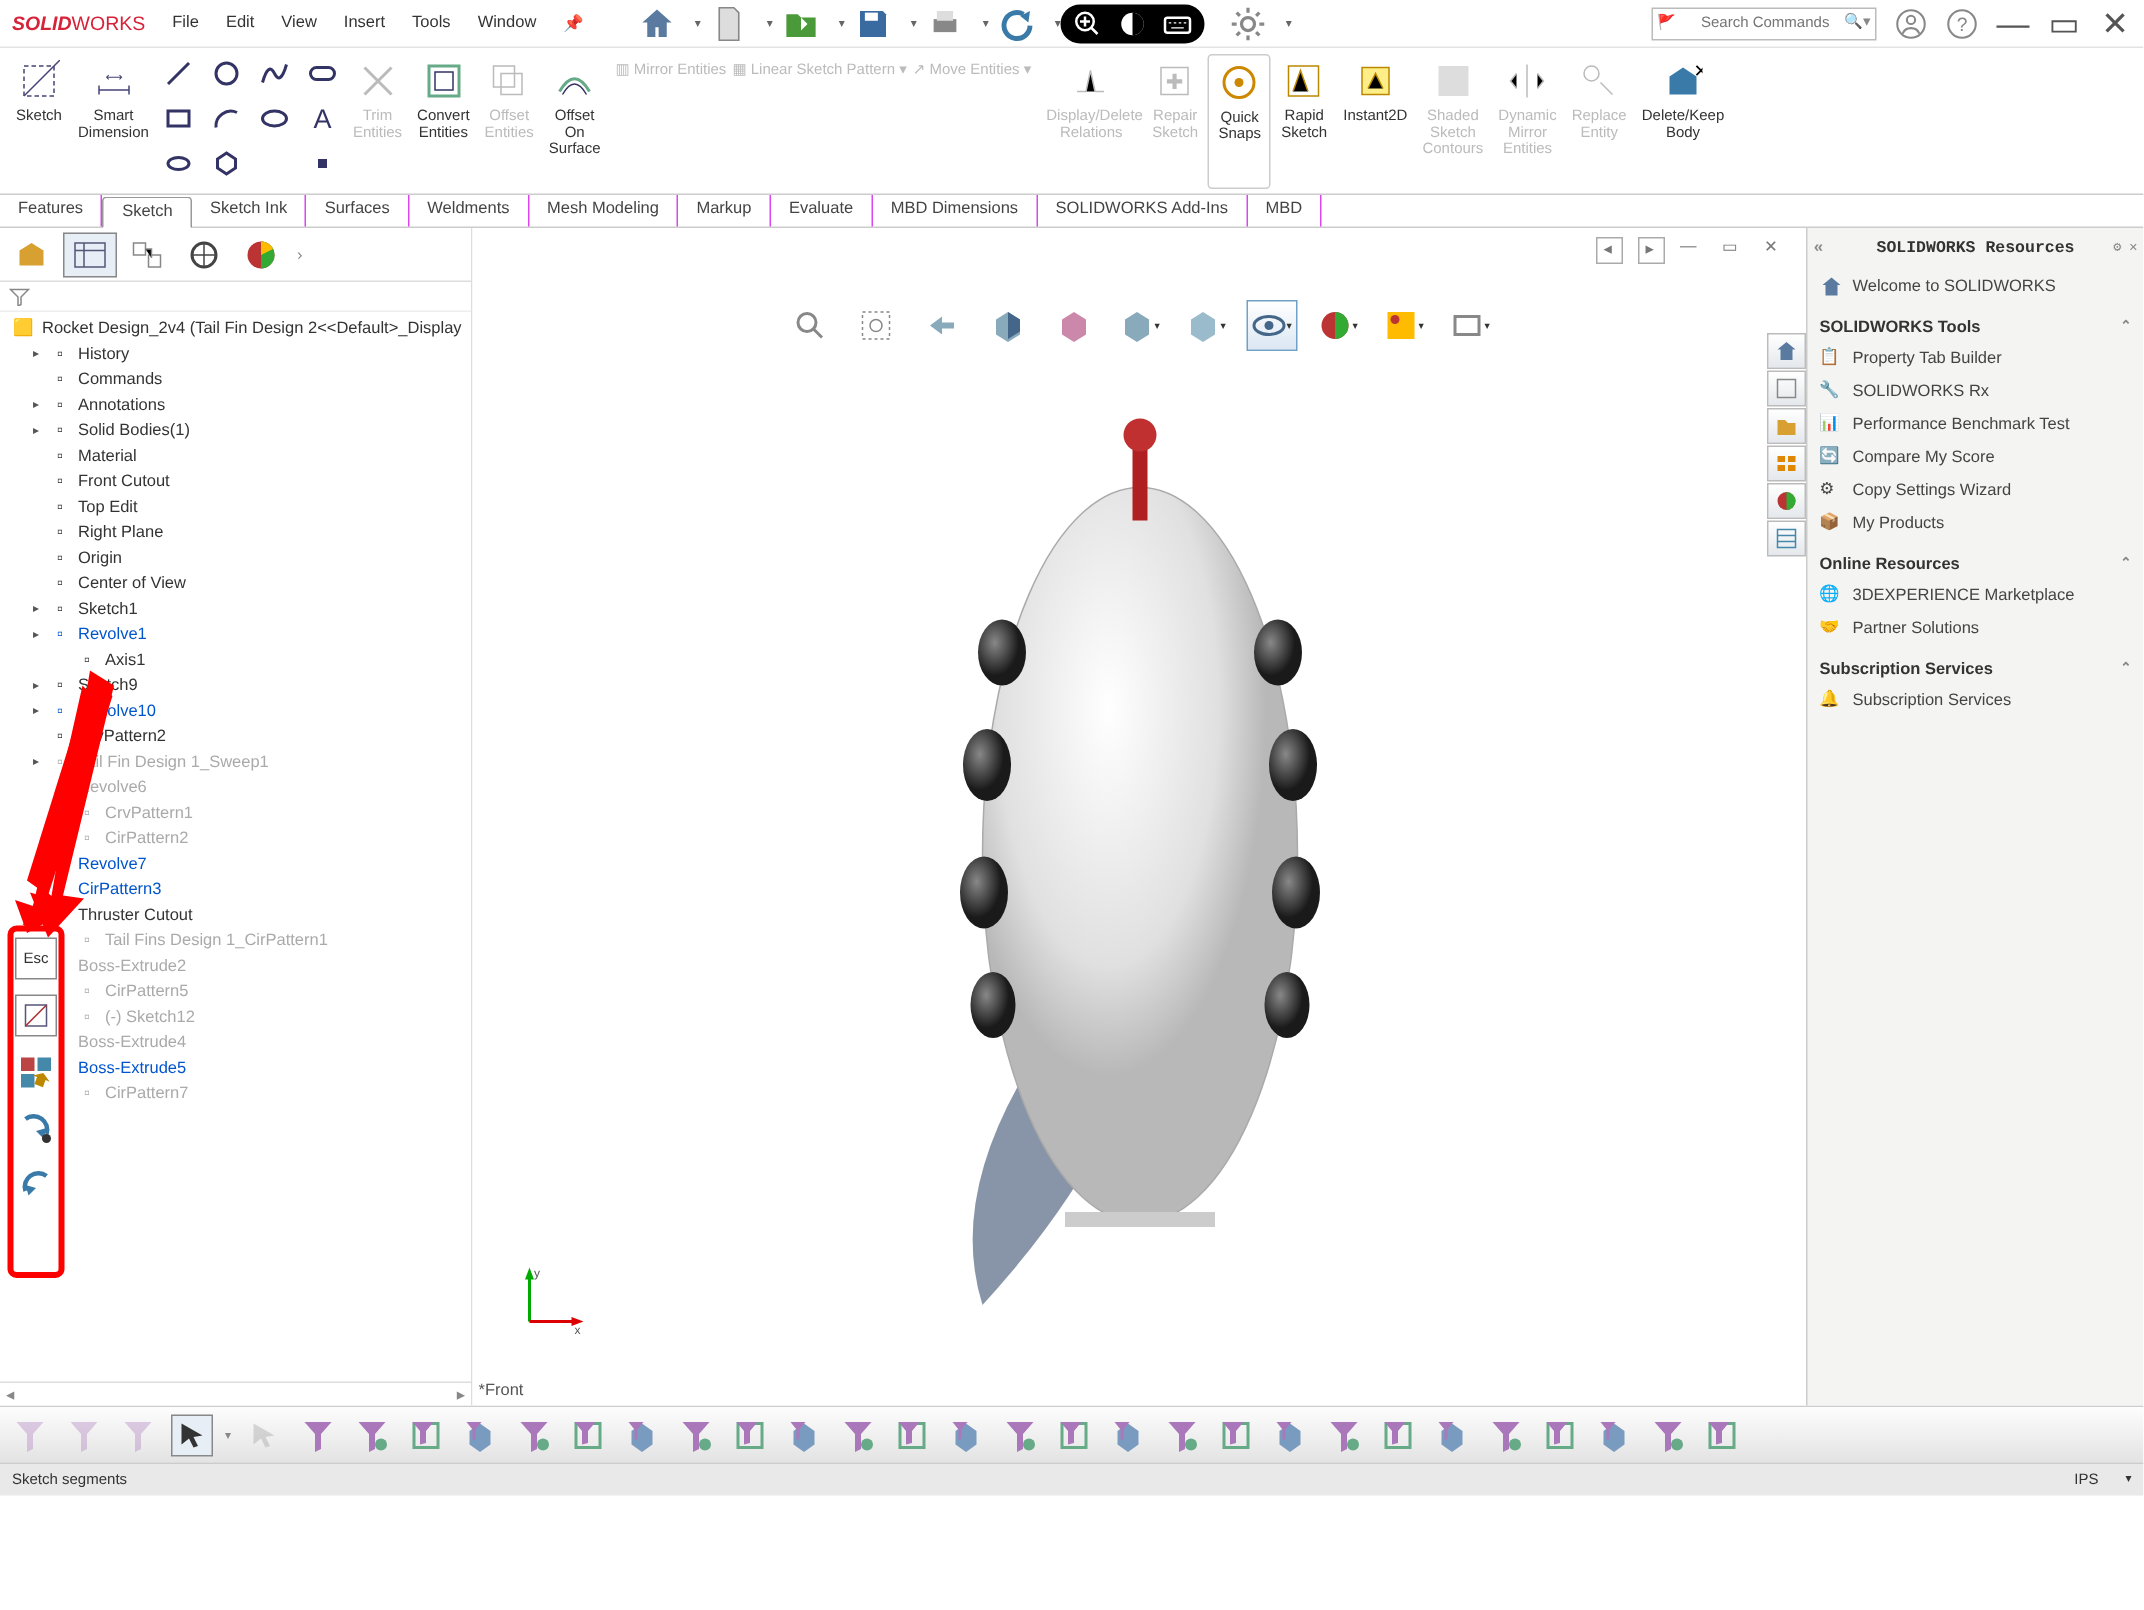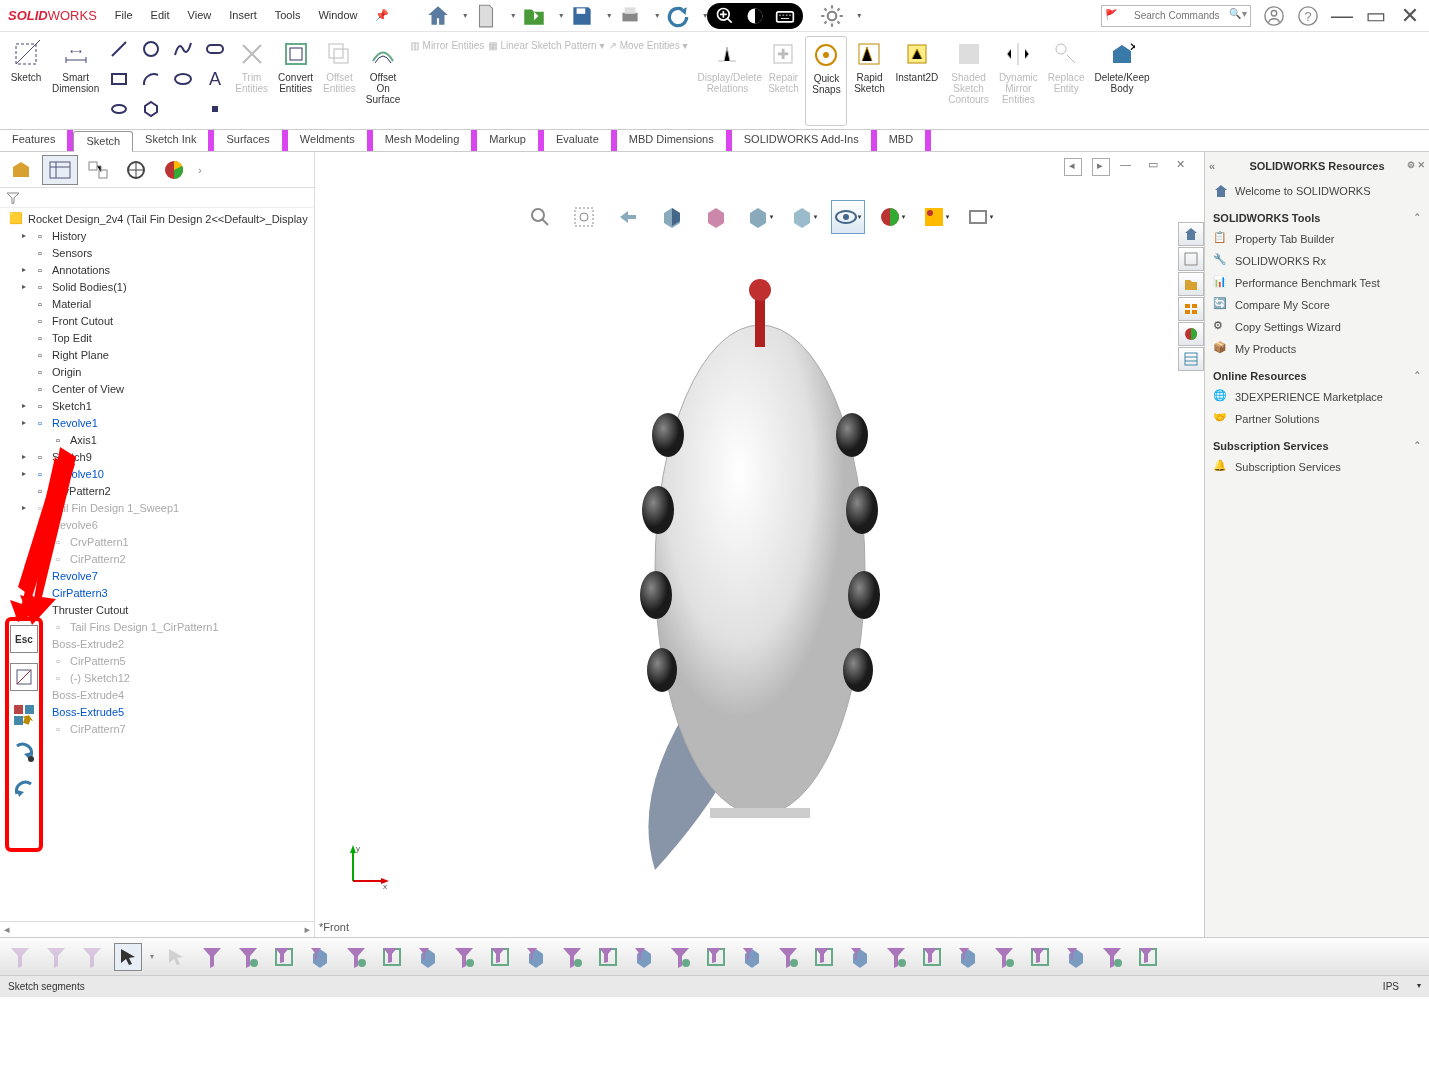--- a/index.html
+++ b/index.html
@@ -26,21 +26,21 @@
 .rgrp { display: flex; flex-direction: column; align-items: center; justify-content: flex-start; padding: 2px 4px; height: 90px; font-size: 10px; color: #333; text-align: center; cursor: pointer; }
 .rgrp.dim { color: #bbb; }
 .rgrp .ic { width: 32px; height: 32px; display: flex; align-items: center; justify-content: center; margin-bottom: 2px; }
 .rgrp .lbl { line-height: 1.1; max-width: 60px; }
 .shapegrid { display: grid; grid-template-columns: repeat(4, 28px); grid-template-rows: repeat(3, 26px); gap: 4px; align-content: center; }
 .shapegrid .sb { display: flex; align-items: center; justify-content: center; cursor: pointer; }
 .shapegrid svg { width: 20px; height: 20px; }
 
 
 .tabbar { height: 22px; background: #fff; border-bottom: 1px solid #ccc; display: flex; font-size: 11px; }
-.tab { padding: 3px 12px; border-right: 6px solid #d946ef; cursor: pointer; color: #444; }
+.tab { padding: 3px 12px; border-right: 1px solid #d946ef; cursor: pointer; color: #444; }
 .tab.active { background: #fff; border: 1px solid #999; border-bottom: 1px solid #fff; position: relative; top: 1px; border-radius: 3px 3px 0 0; }
 
 
 .main { display: flex; height: 785px; position: relative; }
 .treepanel { width: 315px; border-right: 1px solid #ddd; background: #fff; display: flex; flex-direction: column; }
 .treetoolbar { height: 36px; display: flex; align-items: center; border-bottom: 1px solid #ddd; padding: 0 4px; gap: 2px; }
 .treetoolbar .tb { width: 36px; height: 30px; border: 1px solid transparent; display: flex; align-items: center; justify-content: center; cursor: pointer; }
 .treetoolbar .tb.sel { border-color: #888; background: #e8eef5; }
 .filterbar { height: 20px; border-bottom: 1px solid #eee; padding-left: 6px; display: flex; align-items: center; }
 .tree { flex: 1; overflow: auto; font-size: 11px; padding: 2px 0; }
@@ -68,21 +68,21 @@
 .triad { position: absolute; left: 28px; bottom: 46px; }
 .viewlabel { position: absolute; left: 4px; bottom: 4px; font-size: 11px; color: #555; }
 .sidetabs { position: absolute; right: 0; top: 70px; width: 26px; display: flex; flex-direction: column; gap: 1px; }
 .sidetabs .st { height: 24px; border: 1px solid #bbb; background: linear-gradient(#fff,#e4e8ec); display: flex; align-items: center; justify-content: center; cursor: pointer; }
 
 
 .rocket { position: absolute; left: 50%; top: 98px; transform: translateX(-50%); }
 
 
 .respanel { width: 225px; border-left: 1px solid #ccc; background: #f4f4f2; padding: 6px 8px; font-size: 11px; }
-.respanel .title { font-weight: bold; text-align: center; padding: 2px 0 8px; color: #333; position: relative; }
+.respanel .title { font-weight: bold; text-align: center; padding: 2px 0 8px; color: #333; position: relative; font-family: Liberation Mono, monospace; }
 .respanel .title::before { content: "«"; position: absolute; left: -4px; color: #888; }
 .respanel .title::after { content: "⚙ ✕"; position: absolute; right: -4px; font-size: 9px; color: #888; }
 .respanel .link { display: flex; align-items: center; gap: 6px; padding: 3px 0; color: #444; cursor: pointer; }
 .respanel .link .lic { width: 16px; height: 16px; }
 .respanel .section { font-weight: bold; color: #333; margin-top: 10px; margin-bottom: 4px; display: flex; justify-content: space-between; }
 .respanel .section::after { content: "⌃"; color: #888; font-size: 9px; }
 
 
 .statusbar { height: 22px; background: #e9e9e9; border-top: 1px solid #ccc; display: flex; align-items: center; font-size: 10px; padding: 0 8px; }
 .statusbar .r { margin-left: auto; display: flex; gap: 18px; }
@@ -416,21 +416,21 @@
   <svg class="annot-arrow" width="70" height="170">
     <path fill="#ff0000" d="M45 5 L60 20 L15 155 L30 158 L8 170 L0 148 L12 152 Z" transform="translate(0,0)"></path>
     <path fill="#ff0000" d="M50 0 L65 12 L22 145 L8 135 Z"></path>
     <polygon fill="#ff0000" points="5,165 30,150 18,140"></polygon>
   </svg>
   <svg class="annot-arrow" width="60" height="180" style="left:18px;top:295px">
     <polygon fill="#ff0000" points="42,0 58,10 24,150 38,152 14,178 2,148 16,152"></polygon>
   </svg>
 
   <div class="annot-box">
-    <div class="ab" style="background:#fff;font-weight:bold">Esc</div>
+    <div class="ab" style="background:#fff;font-weight:normal">Esc</div>
     <div class="ab">
         <svg width="18" height="18">
           <rect x="2" y="2" width="14" height="14" fill="none" stroke="#557"></rect>
           <path stroke="#a33" d="M2 16L16 2"></path>
         </svg>
       </div>
     <div class="ab" style="border:none">
         <svg width="22" height="22">
           <rect x="1" y="1" width="9" height="9" fill="#b44"></rect>
           <rect x="12" y="1" width="9" height="9" fill="#48a"></rect>
@@ -500,21 +500,21 @@
         </div>
       <div id="tree-items">
           <div class="tnode lvl1">
             <span class="exp">▸</span>
             <span class="nic">▫</span>
             <span>History</span>
           </div>
           <div class="tnode lvl1">
             <span class="exp"></span>
             <span class="nic">▫</span>
-            <span>Sensors</span>
+            <span>Commands</span>
           </div>
           <div class="tnode lvl1">
             <span class="exp">▸</span>
             <span class="nic">▫</span>
             <span>Annotations</span>
           </div>
           <div class="tnode lvl1">
             <span class="exp">▸</span>
             <span class="nic">▫</span>
             <span>Solid Bodies(1)</span>

